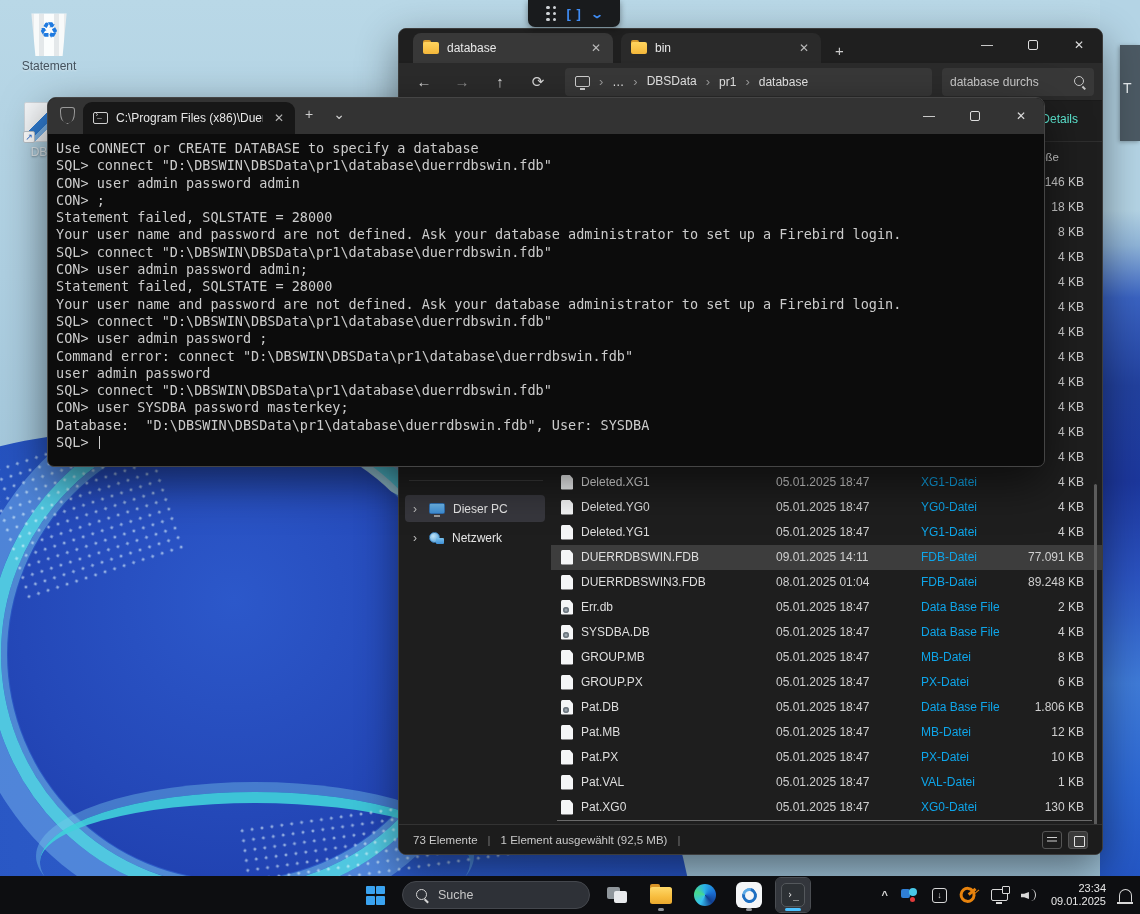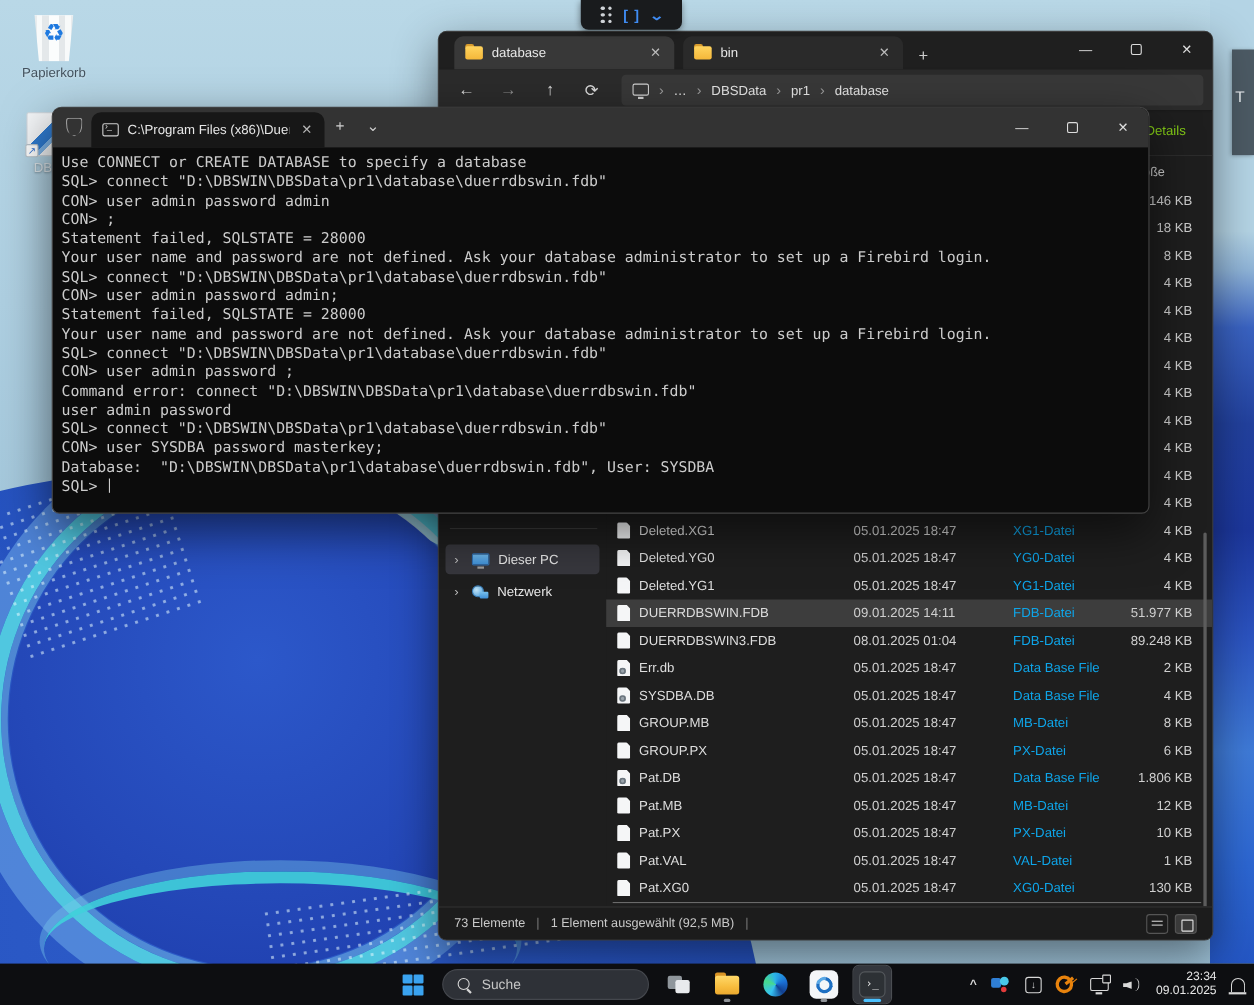--- a/index.html
+++ b/index.html
@@ -86,21 +86,21 @@
   .search-pill { width:152px; height:28px; background:#383838; border-radius:4px; display:flex; align-items:center;
     padding:0 8px; margin-left:6px; font-size:12px; color:#c9c9c9; }
   .search-pill .txt { flex:1; white-space:nowrap; overflow:hidden; }
   .mag-ic { width:13px; height:13px; position:relative; flex:none; }
   .mag-ic::before { content:""; position:absolute; left:1px; top:1px; width:8px; height:8px; border:1.5px solid #c9c9c9; border-radius:50%; }
   .mag-ic::after { content:""; position:absolute; right:0; bottom:0; width:4px; height:1.5px; background:#c9c9c9; transform:rotate(45deg); }
 
   .ex-cmdbar { position:absolute; left:0; right:0; top:73px; height:40px; background:#1e1e1e;
     border-bottom:1px solid #2e2e2e; }
   .cmd-details { position:absolute; right:24px; top:10px; display:flex; align-items:center; gap:6px;
-    color:#84cc16; font-size:12px; }
+    color:#5eead4; font-size:12px; }
   .details-ic { width:13px; height:11px; border:1.2px solid #bdbdbd; border-radius:2px; position:relative; }
   .details-ic::after { content:""; position:absolute; left:1px; top:2px; right:1px; height:1.2px; background:#bdbdbd;
     box-shadow:0 3px 0 #bdbdbd; }
 
   .ex-navpane { position:absolute; left:0; top:113px; bottom:30px; width:152px; background:#1e1e1e; }
   .nav-sep { position:absolute; left:10px; right:8px; top:338px; height:1px; background:#3a3a3a; }
   .tree-item { position:absolute; left:6px; right:6px; height:27px; display:flex; align-items:center;
     gap:8px; padding-left:8px; border-radius:4px; font-size:12px; color:#e6e6e6; }
   .tree-item.sel { background:#37373d; }
   .tree-chev { color:#bdbdbd; font-size:12px; width:8px; }
@@ -225,21 +225,21 @@
     <div class="wp-arc"></div>
     <div class="wp-dots1"></div>
     <div class="wp-dots2"></div>
     <div class="wp-right"></div>
   </div>
 
   <div class="dicon" style="left:10px; top:12px;">
     <div class="bin-glyph">
         <span class="recycle">♻</span>
       </div>
-    <div class="dicon-label">Papierkorb</div>
+    <div class="dicon-label">Statement</div>
   </div>
   <div class="dicon" style="left:4px; top:102px;">
     <div class="dbs-glyph">
         <span class="shortcut">↗</span>
       </div>
     <div class="dicon-label light">DBS</div>
   </div>
 
   <div class="side-panel">
     <span>T</span>
@@ -284,34 +284,38 @@
       <span class="nav-btn">←</span>
       <span class="nav-btn dim">→</span>
       <span class="nav-btn">↑</span>
       <span class="nav-btn">⟳</span>
       <div class="addr-pill">
         <span class="monitor-ic"></span>
         <span class="crumb-sep">›</span>
         <span>…</span>
         <span class="crumb-sep">›</span>
         <span id="crumbs" style="display:flex; align-items:center; gap:9px;">
-            <span style="display:flex; align-items:center; gap:9px;">
+            <span style="display:flex; align-items:flex-start; gap:9px;">
     <span class="crumb-label">DBSData</span>
     <span class="crumb-sep">›</span>
   </span>
             <span style="display:flex; align-items:center; gap:9px;">
     <span class="crumb-label">pr1</span>
     <span class="crumb-sep">›</span>
   </span>
             <span style="display:flex; align-items:center; gap:9px;">
     <span class="crumb-label">database</span>
 
   </span>
           </span>
       </div>
+      <div class="search-pill">
+        <span class="txt">database durchs</span>
+        <span class="mag-ic"></span>
+      </div>
     </div>
 
     <div class="ex-cmdbar">
       <div class="cmd-details">
         <span class="details-ic"></span>
         <span>Details</span>
       </div>
     </div>
 
     <div class="ex-navpane">
@@ -386,21 +390,21 @@
     <span class="c-name">Deleted.YG1</span>
     <span class="c-date">05.01.2025 18:47</span>
     <span class="c-type">YG1-Datei</span>
     <span class="c-size">4 KB</span>
   </div>
           <div class="frow sel">
     <span class="fic"></span>
     <span class="c-name">DUERRDBSWIN.FDB</span>
     <span class="c-date">09.01.2025 14:11</span>
     <span class="c-type">FDB-Datei</span>
-    <span class="c-size">51.977 KB</span>
+    <span class="c-size">77.091 KB</span>
   </div>
           <div class="frow">
     <span class="fic"></span>
     <span class="c-name">DUERRDBSWIN3.FDB</span>
     <span class="c-date">08.01.2025 01:04</span>
     <span class="c-type">FDB-Datei</span>
     <span class="c-size">89.248 KB</span>
   </div>
           <div class="frow db">
     <span class="fic"></span>

